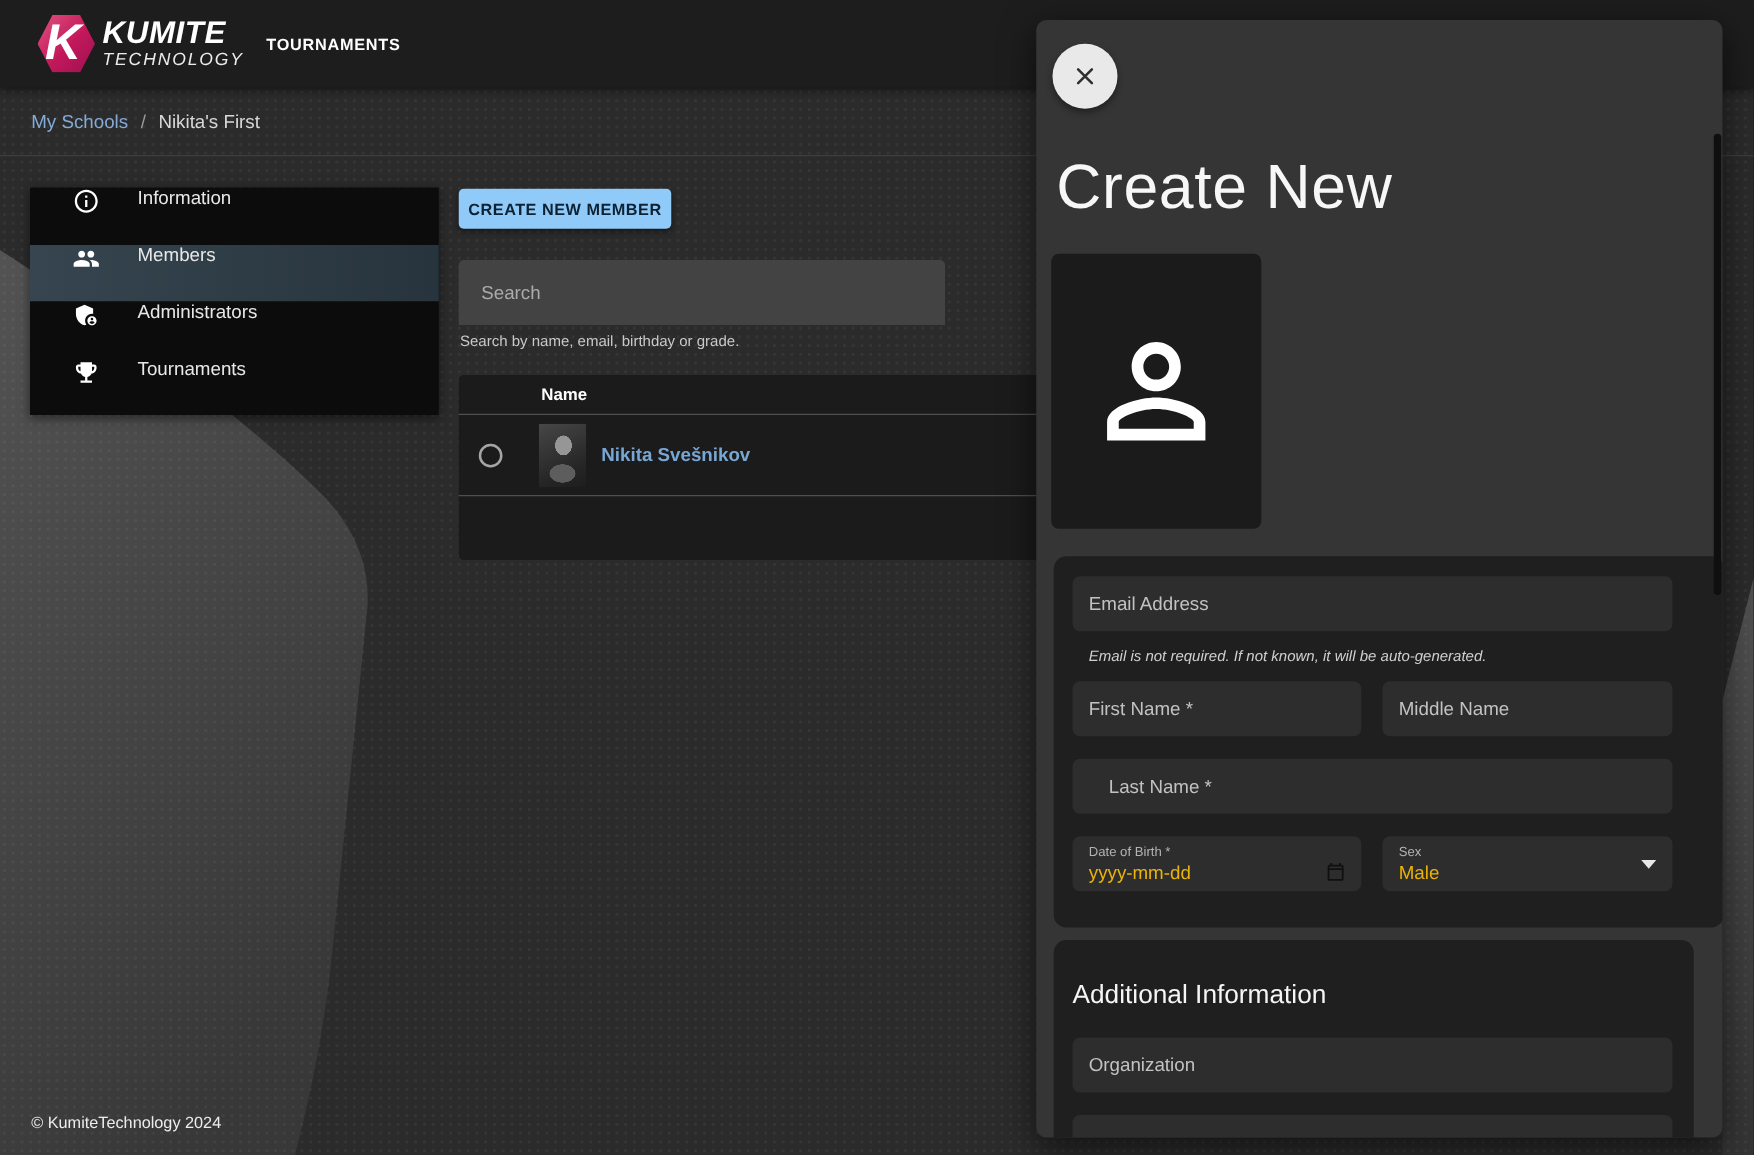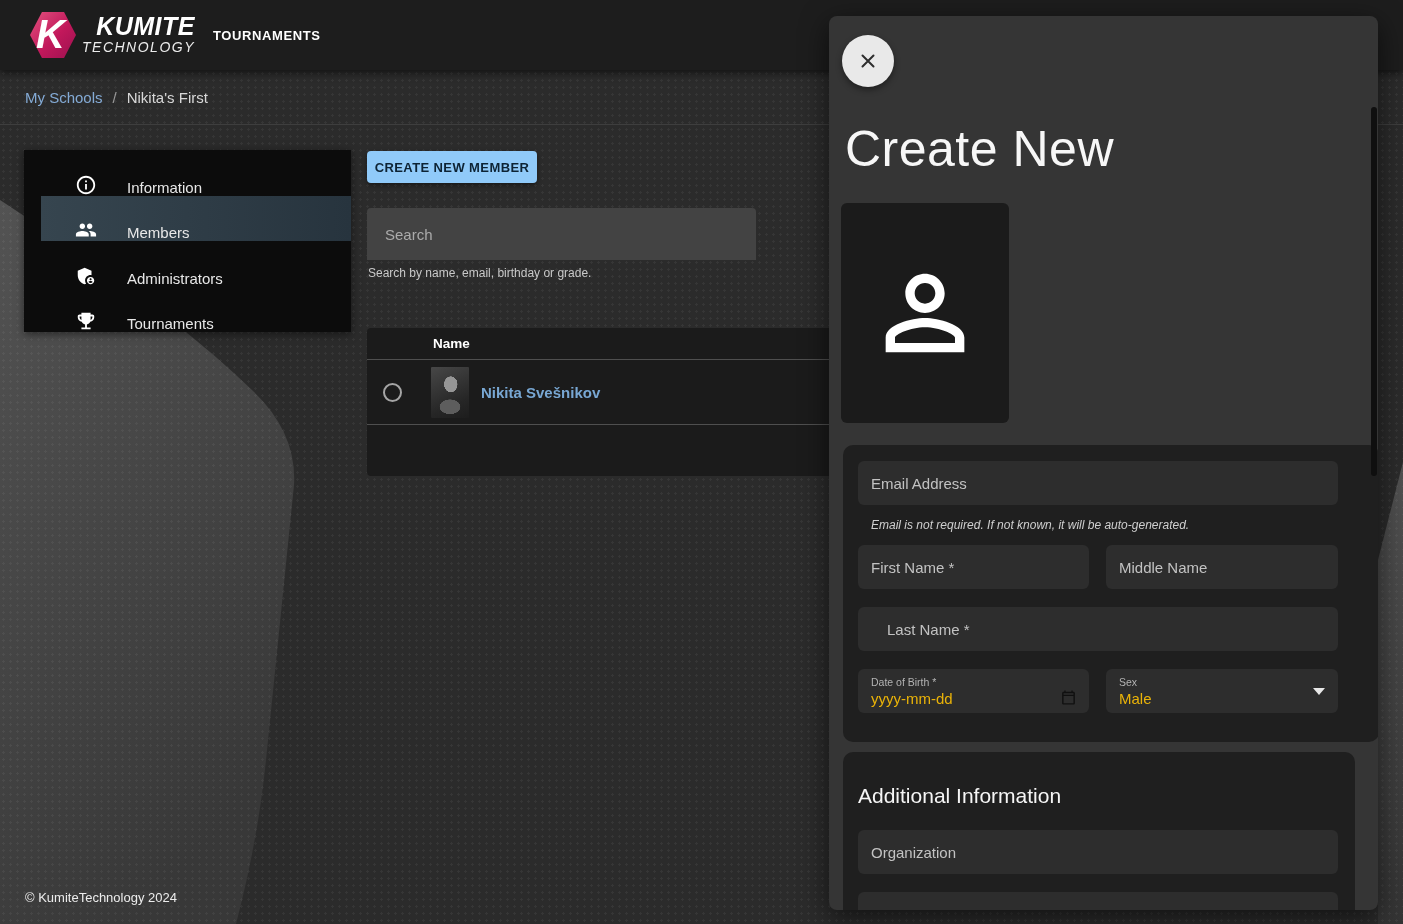--- a/index.html
+++ b/index.html
@@ -12,53 +12,53 @@
 
   
   .appbar{position:absolute;left:0;top:0;width:1403px;height:70px;background:#1d1d1d;
     box-shadow:0 3px 7px rgba(0,0,0,.55);z-index:5;display:flex;align-items:center;}
   .logo{position:absolute;left:28px;top:8px;width:150px;height:54px;}
   .hex{position:absolute;left:2px;top:4px;width:46px;height:46px;
     background:linear-gradient(135deg,#e3537f 0%,#c2185b 55%,#9c1150 100%);
     clip-path:polygon(26% 0,74% 0,100% 50%,74% 100%,26% 100%,0 50%);}
   .hex-k{position:absolute;left:8px;top:2px;font-size:40px;font-weight:700;font-style:italic;
     color:#fff;line-height:48px;}
-  .brand-text{position:absolute;left:54px;top:6px;font-style:italic;color:#fff;text-align:right;}
+  .brand-text{position:absolute;left:54px;top:6px;font-style:italic;color:#fff;}
   .brand-name{font-size:25px;font-weight:700;letter-spacing:.5px;line-height:25px;}
   .brand-sub{font-size:14px;font-weight:400;color:#ececec;letter-spacing:1.5px;line-height:16px;}
   .nav-item{position:absolute;left:213px;top:0;height:70px;display:flex;align-items:center;
     color:#fff;font-size:13px;font-weight:700;letter-spacing:.6px;cursor:pointer;}
 
   
   .breadcrumb{position:absolute;left:25px;top:89px;z-index:2;font-size:15px;display:flex;gap:10px;align-items:center;}
   .crumb-link{color:#84abd6;cursor:pointer;}
   .crumb-sep{color:#9a9a9a;}
   .crumb-current{color:#d8d8d8;}
   .toolbar-divider{position:absolute;left:0;top:124px;width:1403px;border-top:1px solid #3e3e3e;z-index:2;}
 
   
   .sidebar{position:absolute;left:24px;top:150px;width:327px;height:182px;background:#0c0c0c;
     z-index:2;box-shadow:0 2px 8px rgba(0,0,0,.5);display:flex;flex-direction:column;}
-  .side-item{flex:1;display:flex;align-items:flex-end;cursor:pointer;padding-left:34px;margin-left:17px;}
+  .side-item{flex:1;display:flex;align-items:flex-start;cursor:pointer;padding-left:34px;}
   .side-item.selected{background:linear-gradient(90deg,#36454f 0%,#27343e 100%);}
   .side-icon{width:22px;height:22px;flex:0 0 22px;}
   .side-label{margin-left:30px;color:#e8e8e8;font-size:15px;}
 
   
   .create-btn{position:absolute;left:367px;top:151px;width:170px;height:32px;background:#90caf9;
     border:none;border-radius:4px;color:#0d2334;font-size:13px;font-weight:700;letter-spacing:.4px;
     z-index:2;cursor:pointer;box-shadow:0 2px 5px rgba(0,0,0,.45);}
   .search-box{position:absolute;left:367px;top:208px;width:389px;height:52px;background:#434343;
     border-radius:4px 4px 0 0;z-index:2;display:flex;align-items:center;}
   .search-box input{background:transparent;border:none;outline:none;margin-left:16px;width:420px;
     font-size:15px;color:#eee;}
   .search-box input::placeholder{color:#ababab;opacity:1;}
   .search-helper{position:absolute;left:368px;top:266px;font-size:12px;color:#c9c9c9;z-index:2;}
   .member-table{position:absolute;left:367px;top:300px;width:473px;height:148px;background:#1b1b1b;
-    border-radius:4px;z-index:2;margin-top:28px;}
+    border-radius:4px;z-index:2;}
   .thead{height:32px;display:flex;align-items:center;border-bottom:1px solid #4f4f4f;}
   .th-name{margin-left:66px;color:#fff;font-size:13.5px;font-weight:700;}
   .trow{height:65px;display:flex;align-items:center;border-bottom:1px solid #4f4f4f;cursor:pointer;}
   .radio{width:19px;height:19px;border:2px solid #a5a5a5;border-radius:50%;margin-left:16px;}
   .row-avatar{width:38px;height:51px;margin-left:29px;border-radius:1px;
     background:
       radial-gradient(ellipse 11px 13px at 52% 34%,#969696 0 60%,transparent 62%),
       radial-gradient(ellipse 17px 12px at 50% 78%,#5d5d5d 0 60%,transparent 62%),
       linear-gradient(155deg,#474747 0%,#262626 70%,#1d1d1d 100%);}
   .row-name{margin-left:12px;color:#78a7d3;font-size:15px;font-weight:700;}

